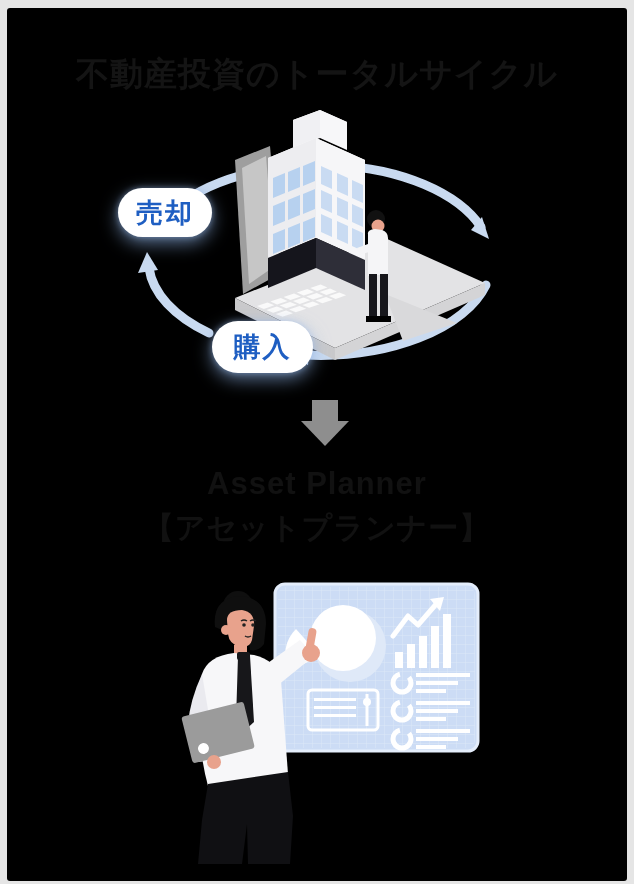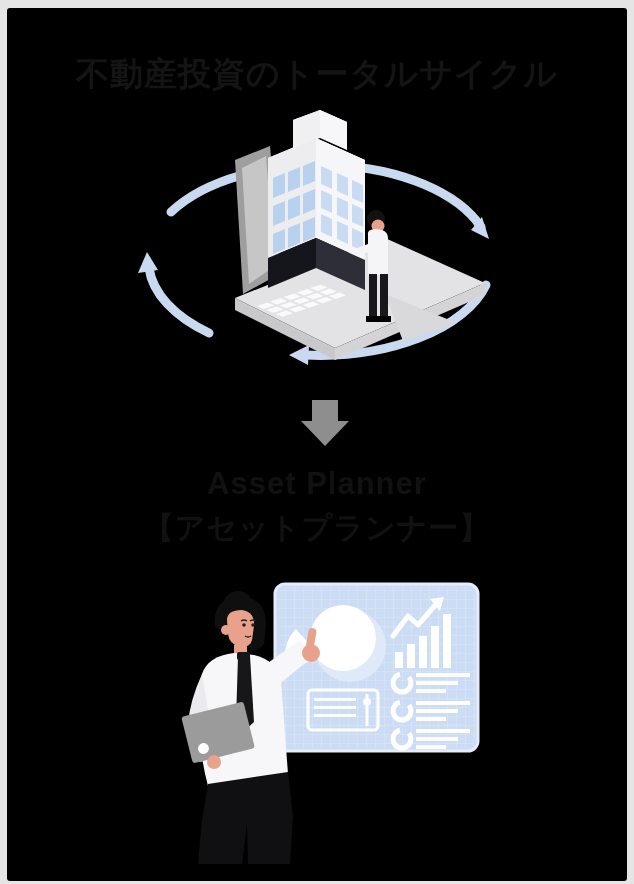--- a/index.html
+++ b/index.html
@@ -135,20 +135,26 @@
         <circle cx="293" cy="128" r="6.5" fill="#e8a28c"></circle>
         <path d="M 283 136 Q 282 132 290 131 L 297 132 Q 303 134 303 140 L 303 176 L 283 178 Z" fill="#f5f5f7"></path>
         <polygon points="283,146 272,150 274,157 284,154" fill="#f5f5f7"></polygon>
         <rect x="284" y="176" width="8" height="44" fill="#17171c"></rect>
         <rect x="295" y="176" width="8" height="44" fill="#17171c"></rect>
         <rect x="281" y="218" width="13" height="6" fill="#000"></rect>
         <rect x="293" y="218" width="13" height="6" fill="#000"></rect>
       </g>
     </svg>
 
+    <div class="abs pill pill-sell">
+      <span>売却</span>
+    </div>
+    <div class="abs pill pill-buy">
+      <span>購入</span>
+    </div>
 
     <div class="abs down-arrow">
       <div class="stem"></div>
       <div class="head"></div>
     </div>
 
     <div class="abs service-en">Asset Planner</div>
     <div class="abs service-ja">【アセットプランナー】</div>
 
     <svg class="abs" style="left:143px;top:564px;" width="340" height="300" viewBox="0 0 340 300">

